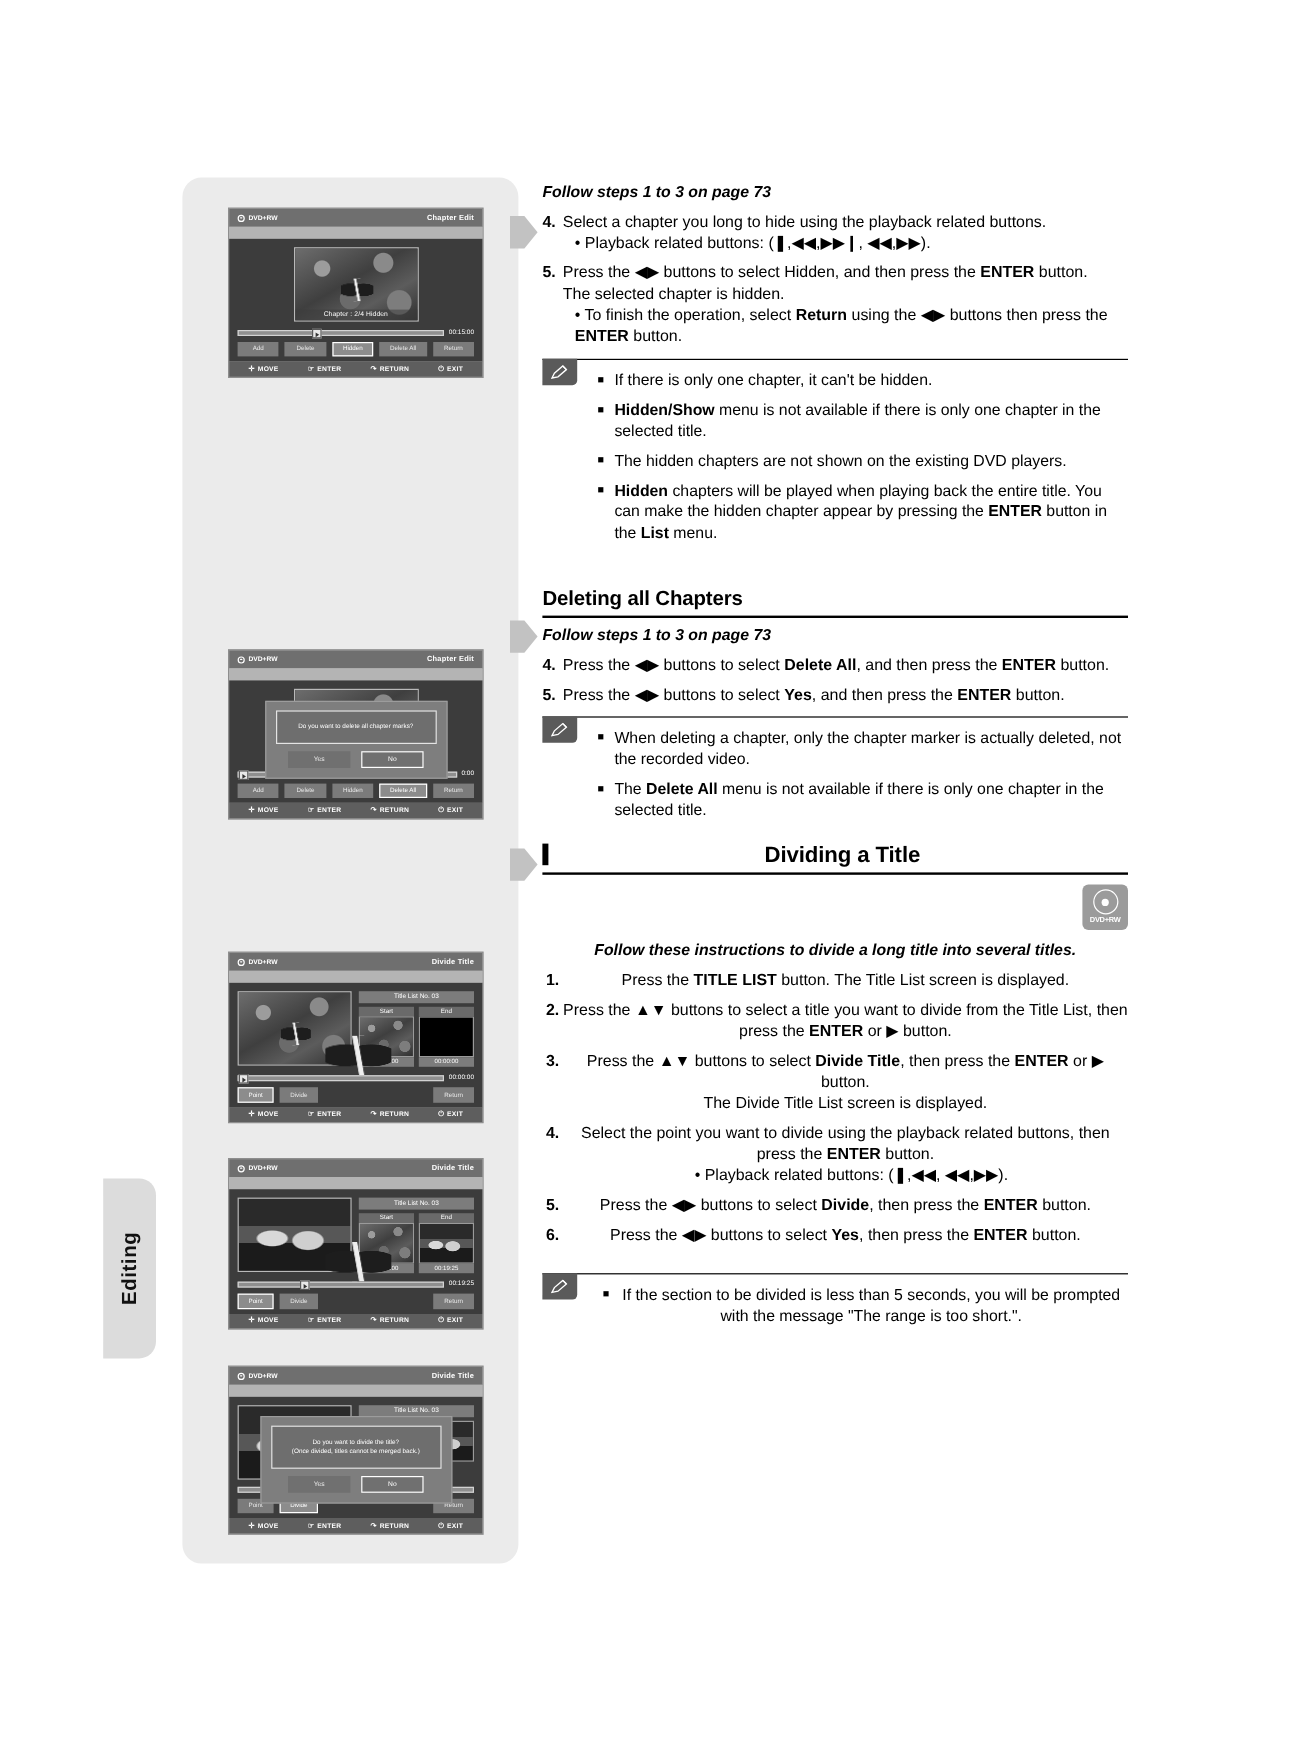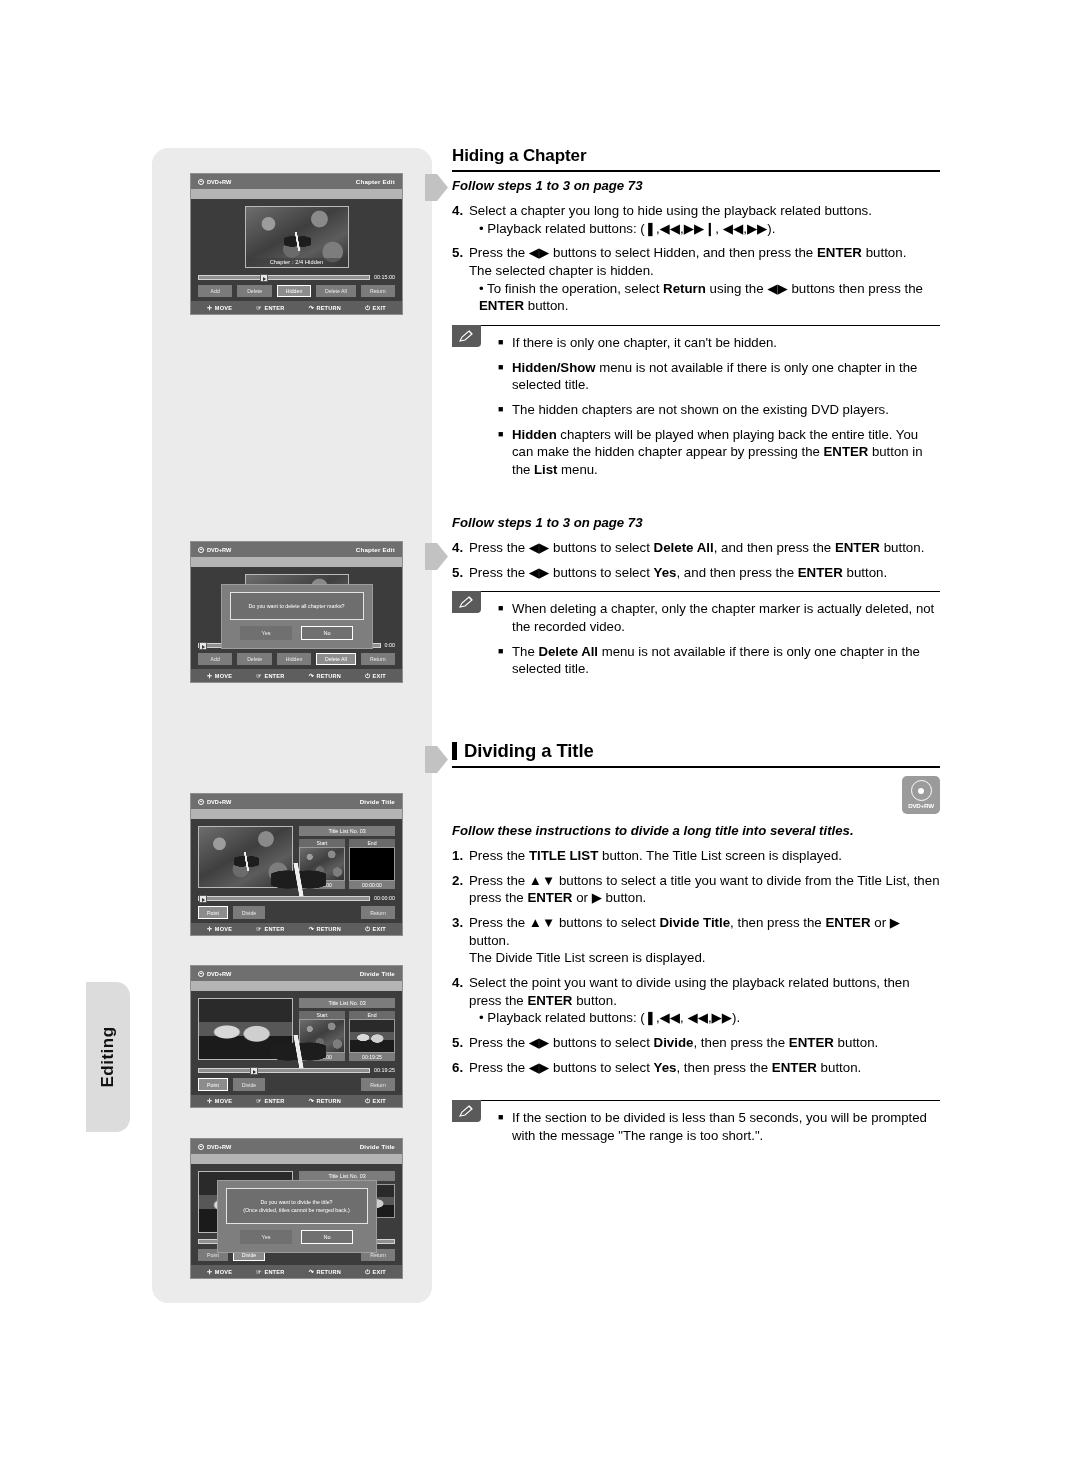--- a/index.html
+++ b/index.html
@@ -520,21 +520,20 @@
       <span class="fitem">
           <span class="fico">⏻</span>
           <span>EXIT</span>
         </span>
     </div>
   </div>
 
   <div class="right">
 
     <div class="sec" style="position:relative;">
-      <h2 class="head">Hiding a Chapter</h2>
       <div class="arrow-marker" style="top:26px;">
         <svg width="24" height="31" viewBox="0 0 24 31">
             <path d="M0 2 L12 2 L23 15.5 L12 29 L0 29 Z" fill="#c2c2c2"></path>
           </svg>
       </div>
       <div class="follow">Follow steps 1 to 3 on page 73</div>
 
       <div class="step">
         <span class="num">4.</span>
         <span class="txt">
@@ -574,20 +573,21 @@
           </div>
           <div class="note-item">
             <span class="bullet">■</span>
             <span class="ntxt"><b>Hidden</b> chapters will be played when playing back the entire title. You can make the hidden chapter appear by pressing the <b>ENTER</b> button in the <b>List</b> menu.</span>
           </div>
         </div>
       </div>
     </div>
 
     <div class="sec" style="position:relative;margin-top:36px;">
+      <h2 class="head">Deleting all Chapters</h2>
       <div class="arrow-marker" style="top:26px;">
         <svg width="24" height="31" viewBox="0 0 24 31">
             <path d="M0 2 L12 2 L23 15.5 L12 29 L0 29 Z" fill="#c2c2c2"></path>
           </svg>
       </div>
       <div class="follow">Follow steps 1 to 3 on page 73</div>
 
       <div class="step">
         <span class="num">4.</span>
         <span class="txt">Press the ◀▶ buttons to select <b>Delete All</b>, and then press the <b>ENTER</b> button.</span>
@@ -610,21 +610,21 @@
             <span class="ntxt">When deleting a chapter, only the chapter marker is actually deleted, not the recorded video.</span>
           </div>
           <div class="note-item">
             <span class="bullet">■</span>
             <span class="ntxt">The <b>Delete All</b> menu is not available if there is only one chapter in the selected title.</span>
           </div>
         </div>
       </div>
     </div>
 
-    <div class="sec" style="position:relative;margin-top:62px;">
+    <div class="sec" style="position:relative;margin-top:17px;text-align:center;">
       <h2 class="head bar">Dividing a Title</h2>
       <div class="arrow-marker" style="top:4px;">
         <svg width="24" height="31" viewBox="0 0 24 31">
             <path d="M0 2 L12 2 L23 15.5 L12 29 L0 29 Z" fill="#c2c2c2"></path>
           </svg>
       </div>
 
       <div class="badge">
         <span class="disc">
             <i></i>

